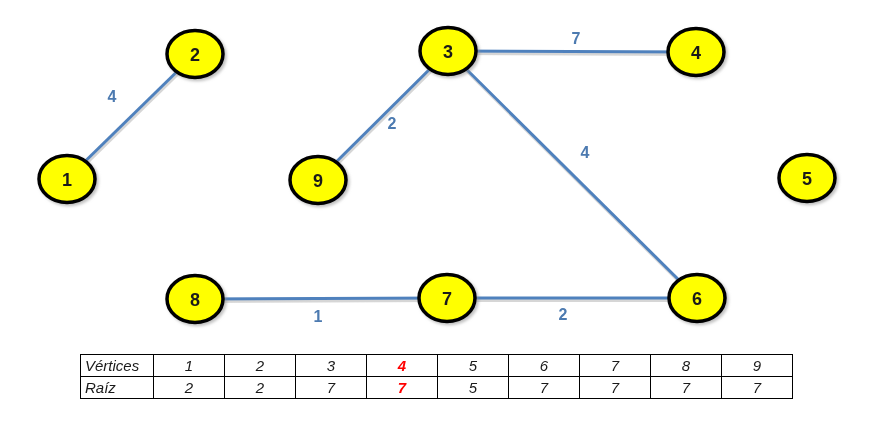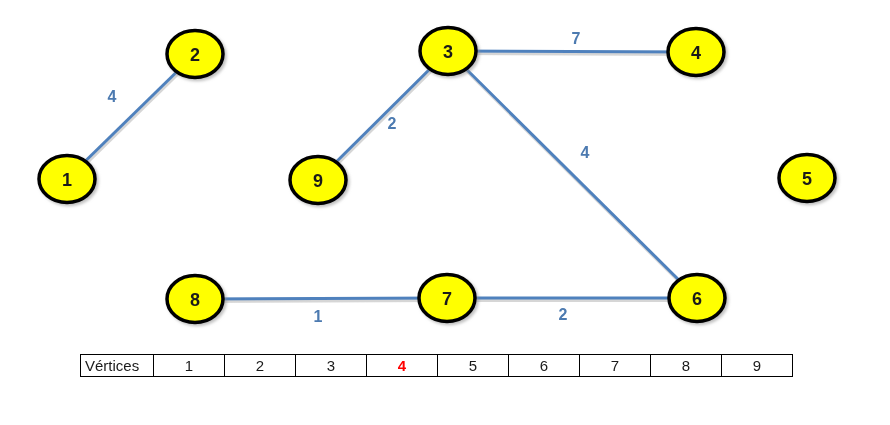--- a/index.html
+++ b/index.html
@@ -32,20 +32,21 @@
     font-family: "Liberation Sans", sans-serif;
     font-size: 16px;
     font-weight: bold;
   }
   table.vr-table {
     position: absolute;
     left: 80px;
     top: 354px;
     border-collapse: collapse;
     table-layout: fixed;
+    font-style: italic;
   }
   table.vr-table td {
     border: 1.4px solid #000000;
     height: 21px;
     text-align: center;
     font-size: 15px;
     padding: 0;
     white-space: nowrap;
     overflow: hidden;
   }
@@ -132,15 +133,27 @@
           <td class="val" style="color: rgb(26, 26, 26);">1</td>
           <td class="val" style="color: rgb(26, 26, 26);">2</td>
           <td class="val" style="color: rgb(26, 26, 26);">3</td>
           <td class="val red" style="color: rgb(255, 0, 0);">4</td>
           <td class="val" style="color: rgb(26, 26, 26);">5</td>
           <td class="val" style="color: rgb(26, 26, 26);">6</td>
           <td class="val" style="color: rgb(26, 26, 26);">7</td>
           <td class="val" style="color: rgb(26, 26, 26);">8</td>
           <td class="val" style="color: rgb(26, 26, 26);">9</td>
         </tr>
+        <tr>
+          <td class="hdr" style="color: rgb(26, 26, 26);">Raíz</td>
+          <td class="val" style="color: rgb(26, 26, 26);">2</td>
+          <td class="val" style="color: rgb(26, 26, 26);">2</td>
+          <td class="val" style="color: rgb(26, 26, 26);">7</td>
+          <td class="val red" style="color: rgb(255, 0, 0);">7</td>
+          <td class="val" style="color: rgb(26, 26, 26);">5</td>
+          <td class="val" style="color: rgb(26, 26, 26);">7</td>
+          <td class="val" style="color: rgb(26, 26, 26);">7</td>
+          <td class="val" style="color: rgb(26, 26, 26);">7</td>
+          <td class="val" style="color: rgb(26, 26, 26);">7</td>
+        </tr>
       </tbody>
   </table>
 </div>
 
 </body></html>

